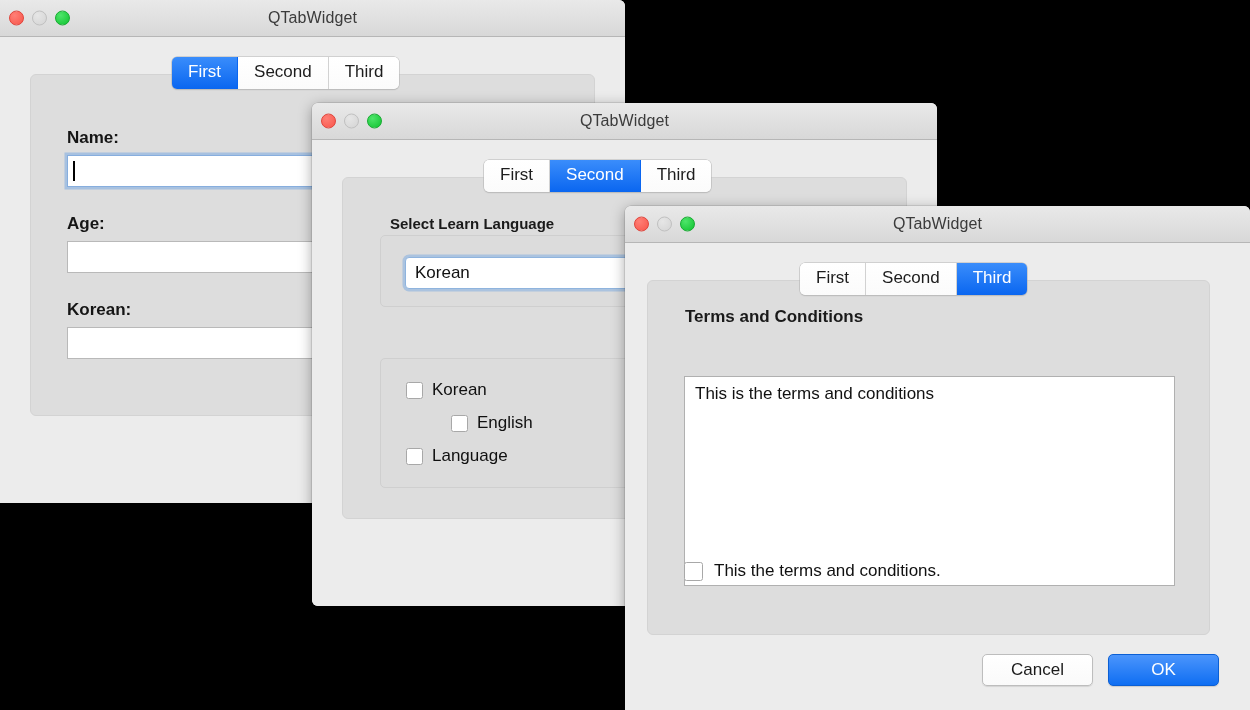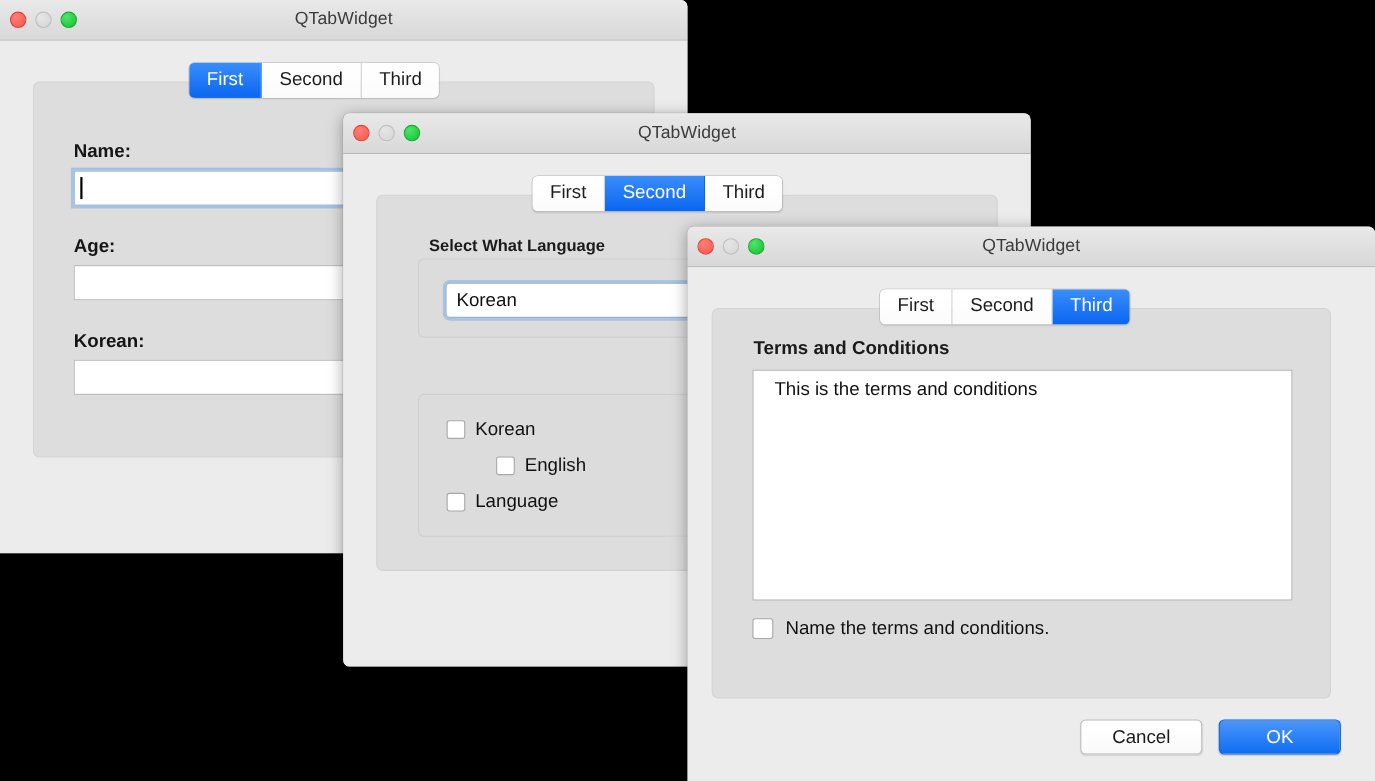--- a/index.html
+++ b/index.html
@@ -180,24 +180,25 @@
     border-radius: 2.5px;
     box-sizing: border-box;
     flex: 0 0 auto;
   }
 
   .textarea {
     position: absolute;
     background: #ffffff;
     border: 1px solid #b0b0b0;
     box-sizing: border-box;
-    padding: 7px 19px;
+    padding: 7px 10px;
     font-size: 17px;
     color: #111111;
     overflow: hidden;
+    margin-top: 40px;
   }
 
   .btn {
     position: absolute;
     border-radius: 5px;
     font-size: 17px;
     display: flex;
     align-items: center;
     justify-content: center;
     box-sizing: border-box;
@@ -273,21 +274,21 @@
     <div class="win-body">
 
       <div class="tabbar" style="left:172px; top:20px;">
         <div class="tab">First</div>
         <div class="tab active">Second</div>
         <div class="tab">Third</div>
       </div>
 
       <div class="pane" style="left:30px; top:37px; width:565px; height:342px;">
 
-        <div class="grouplbl" style="left:47px; top:37px;">Select What Language</div>
+        <div class="grouplbl" style="left:47px; top:37px;">Select Learn Language</div>
         <div class="groupbox" style="left:37px; top:57px; width:490px; height:72px;">
           <div class="combo" style="left:24px; top:21px; width:420px; height:32px;">Korean</div>
         </div>
 
         <div class="groupbox" style="left:37px; top:180px; width:490px; height:130px;">
           <div class="checkrow" style="left:25px; top:21px;">
             <div class="checkbox"></div>
             <span>Korean</span>
           </div>
           <div class="checkrow" style="left:25px; top:54px;padding-left:45px;">
@@ -325,21 +326,21 @@
       <div class="pane" style="left:22px; top:37px; width:563px; height:355px;">
 
         <div class="grouplbl" style="left:37px; top:26px; font-size:17px;">Terms and Conditions</div>
 
         <div class="textarea" style="left:36px; top:55px; width:491px; height:210px;">
           <span>This is the terms and conditions</span>
         </div>
 
         <div class="checkrow" style="left:36px; top:280px; gap:11px;">
           <div class="checkbox" style="width:19px;height:19px;"></div>
-          <span>Name the terms and conditions.</span>
+          <span>This the terms and conditions.</span>
         </div>
 
       </div>
 
       <div class="btn normal" style="left:357px; top:411px; width:111px; height:32px;">Cancel</div>
       <div class="btn default" style="left:483px; top:411px; width:111px; height:32px;">OK</div>
 
     </div>
   </div>
 

